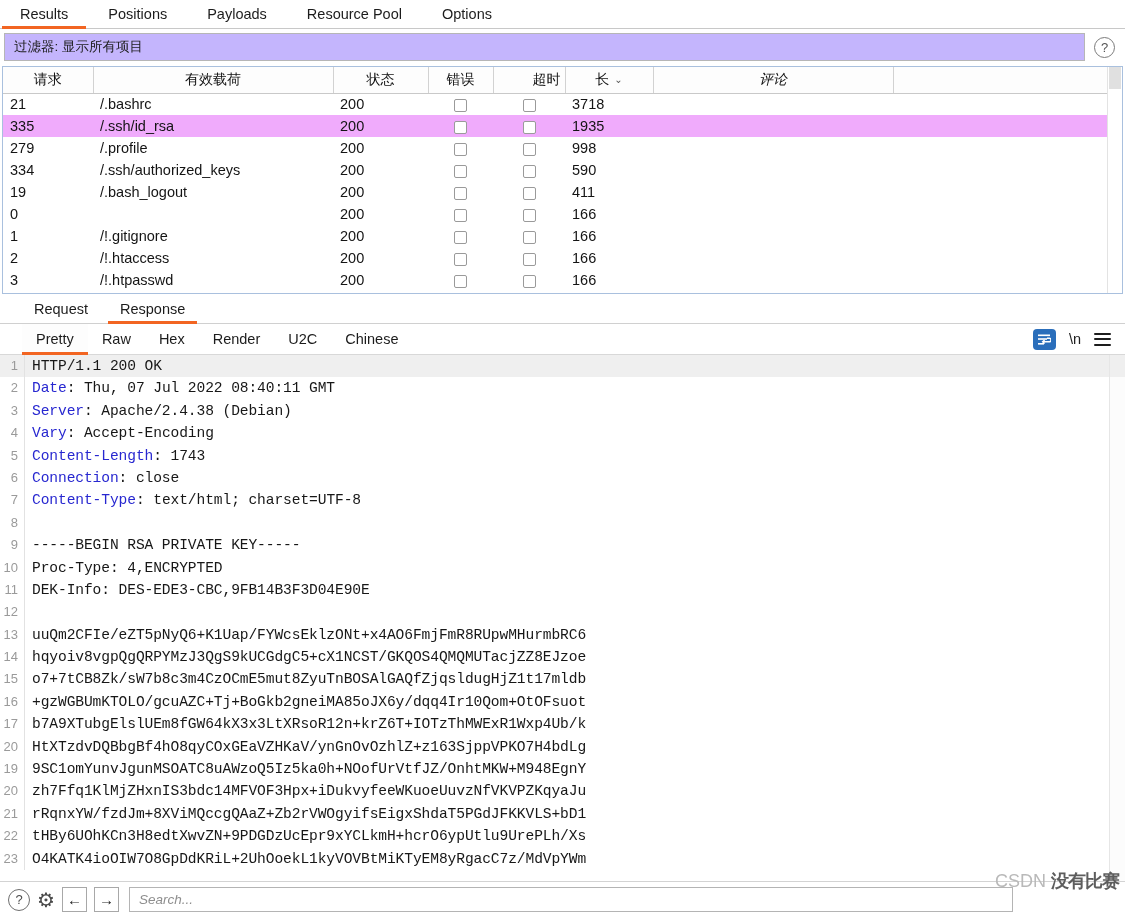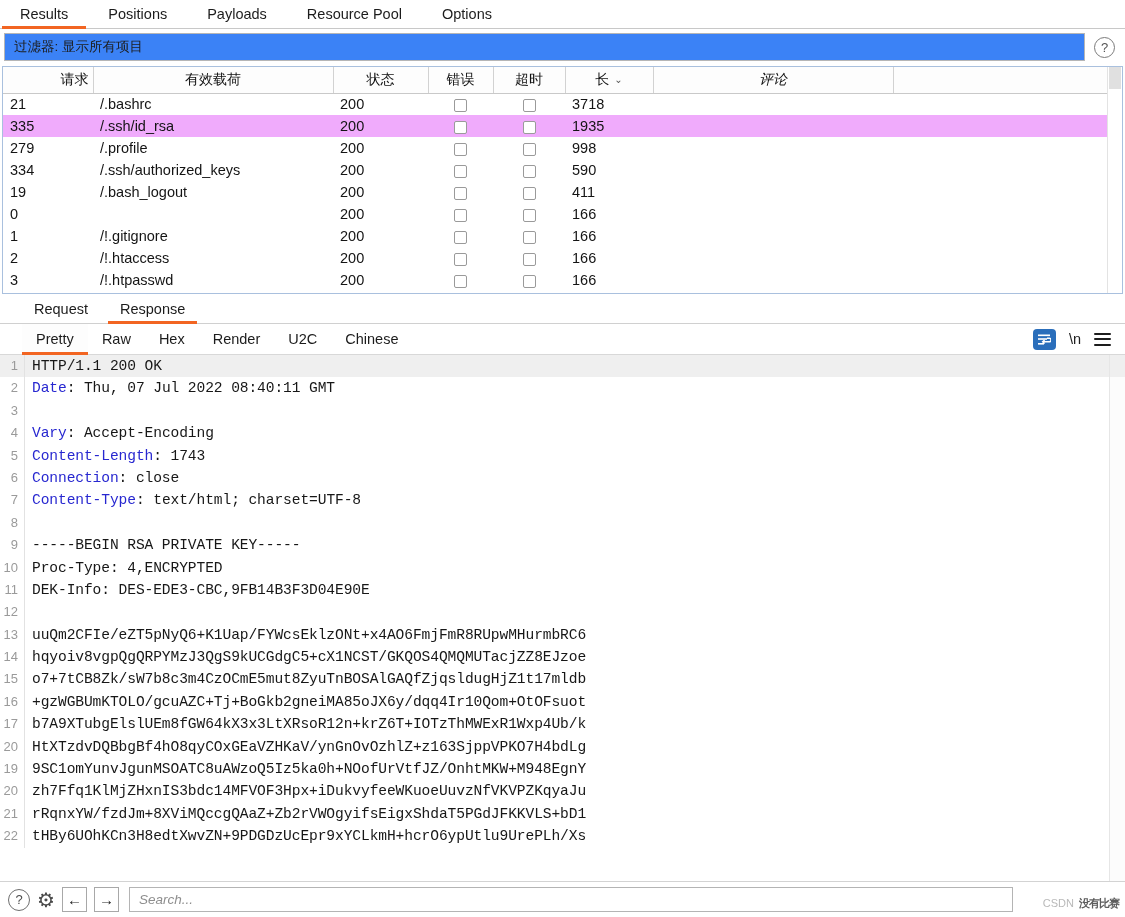--- a/index.html
+++ b/index.html
@@ -23,21 +23,21 @@
     padding: 0 20px; font-size: 14.5px; color: #1c1c1c; cursor: default; white-space: nowrap;
   }
   .topbar .tab.active::after {
     content: ""; position: absolute; left: 2px; right: 2px; bottom: -1px;
     height: 3px; background: #f26522;
   }
 
   
   .filterwrap { flex: 0 0 auto; display: flex; align-items: center; padding: 4px 4px 5px 4px; background: #fff; }
   .filterbar {
-    flex: 1 1 auto; height: 28px; border: 1px solid #b6b6b6; background: #3b82f6;
+    flex: 1 1 auto; height: 28px; border: 1px solid #b6b6b6; background: #c4b5fd;
     display: flex; align-items: center; padding: 0 9px; font-size: 13.5px; color: #1d1d1d;
   }
   .help-circle {
     width: 21px; height: 21px; border-radius: 50%; border: 1.6px solid #7b7b7b;
     margin: 0 6px 0 9px; display: flex; align-items: center; justify-content: center;
     font-size: 13px; color: #555; cursor: default; flex: 0 0 auto;
   }
 
   
   .tablewrap {
@@ -132,21 +132,21 @@
   .sb-btn {
     width: 25px; height: 25px; border: 1px solid #a8a8a8; background: #fff;
     display: flex; align-items: center; justify-content: center; font-size: 15px; color: #222; cursor: default;
   }
   .sb-search {
     flex: 1 1 auto; height: 25px; border: 1px solid #b4b4b4; background: #fff;
     display: flex; align-items: center; padding: 0 9px; margin-left: 3px;
     font-size: 13.5px; color: #8e8e8e; font-style: italic; max-width: 884px;
   }
   .watermark {
-    position: absolute; right: 6px; bottom: 6px; font-size: 11px; color: #b9b9b9;
+    position: absolute; right: 6px; bottom: 24px; font-size: 18px; color: #b9b9b9;
     display: flex; gap: 5px; align-items: baseline; pointer-events: none;
   }
   .watermark .cn { color: #5d5d5d; font-weight: bold; letter-spacing: -1px; }
 </style>
 </head>
 <body>
 
 <div id="app">
 
   <div class="topbar" id="topbar">
@@ -162,25 +162,25 @@
       <span>过滤器: 显示所有项目</span>
     </div>
     <div class="help-circle">?</div>
   </div>
 
   <div class="tablewrap">
     <div class="tablescroll">
       <table class="results">
         <thead>
             <tr id="thead-row">
-              <th style="width: 90px; text-align: right;"><span>请求</span></th>
+              <th style="width: 90px;"><span>请求</span></th>
               <th style="width: 240px;"><span>有效载荷</span></th>
               <th style="width: 95px;"><span>状态</span></th>
               <th style="width: 65px; text-align: center;"><span>错误</span></th>
-              <th style="width: 72px;"><span>超时</span></th>
+              <th style="width: 72px; text-align: right;"><span>超时</span></th>
               <th style="width: 88px;"><span>长</span><span class="sort-caret">⌄</span></th>
               <th style="width: 240px; font-style: italic;"><span>评论</span></th>
               <th class="last" style="width: 215px;"><span></span></th>
             </tr>
           </thead>
         <tbody id="tbody">
             <tr class="row">
               <td>21</td>
               <td>/.bashrc</td>
               <td>200</td>
@@ -317,20 +317,21 @@
         <div class="coderow hl">
           <div class="gutter">1</div>
           <div class="codetext">HTTP/1.1 200 OK</div>
         </div>
         <div class="coderow">
           <div class="gutter">2</div>
           <div class="codetext"><span class="hdrname">Date</span><span>: Thu, 07 Jul 2022 08:40:11 GMT</span></div>
         </div>
         <div class="coderow">
           <div class="gutter">3</div>
+          <div class="codetext"><span class="hdrname">Server</span><span>: Apache/2.4.38 (Debian)</span></div>
         </div>
         <div class="coderow">
           <div class="gutter">4</div>
           <div class="codetext"><span class="hdrname">Vary</span><span>: Accept-Encoding</span></div>
         </div>
         <div class="coderow">
           <div class="gutter">5</div>
           <div class="codetext"><span class="hdrname">Content-Length</span><span>: 1743</span></div>
         </div>
         <div class="coderow">
@@ -393,20 +394,24 @@
           <div class="gutter">20</div>
           <div class="codetext">zh7Ffq1KlMjZHxnIS3bdc14MFVOF3Hpx+iDukvyfeeWKuoeUuvzNfVKVPZKqyaJu</div>
         </div>
         <div class="coderow">
           <div class="gutter">21</div>
           <div class="codetext">rRqnxYW/fzdJm+8XViMQccgQAaZ+Zb2rVWOgyifsEigxShdaT5PGdJFKKVLS+bD1</div>
         </div>
         <div class="coderow">
           <div class="gutter">22</div>
           <div class="codetext">tHBy6UOhKCn3H8edtXwvZN+9PDGDzUcEpr9xYCLkmH+hcrO6ypUtlu9UrePLh/Xs</div>
+        </div>
+        <div class="coderow">
+          <div class="gutter">23</div>
+          <div class="codetext">O4KATK4ioOIW7O8GpDdKRiL+2UhOoekL1kyVOVBtMiKTyEM8yRgacC7z/MdVpYWm</div>
         </div>
       </div>
     <div class="rscroll">
       <div class="rscroll-thumb"></div>
       <div class="rscroll-track"></div>
     </div>
   </div>
 
   <div class="statusbar">
     <div class="sb-circle">?</div>

